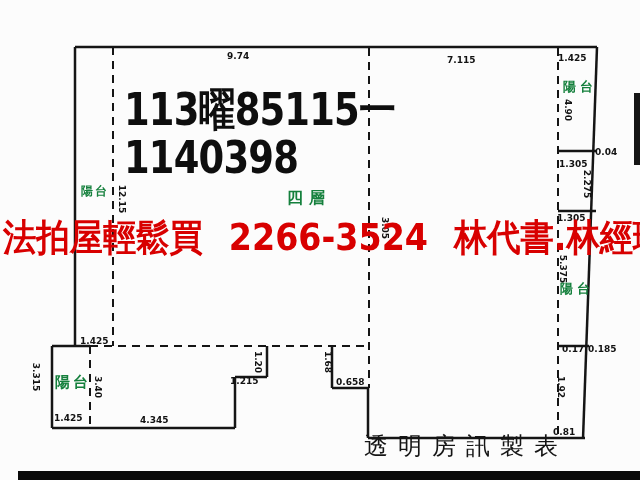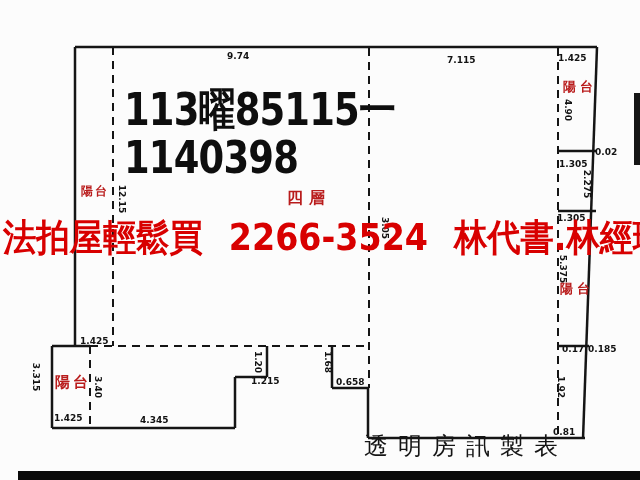--- a/index.html
+++ b/index.html
@@ -2,21 +2,21 @@
 <html><head>
 <meta charset="utf-8">
 <style>
   html,body{margin:0;padding:0;background:#ffffff;}
   #stage{position:relative;width:640px;height:480px;background:#fcfcfc;overflow:hidden;
          font-family:"DejaVu Sans",sans-serif;}
   #plan-svg{position:absolute;left:0;top:0;}
   .dim{position:absolute;font-weight:bold;font-size:9px;color:#121212;white-space:nowrap;
        font-family:"DejaVu Sans",sans-serif;}
   .dim.v{transform:translate(-50%,-50%) rotate(90deg);}
-  .room{position:absolute;font-weight:bold;font-size:13px;color:#b91c1c;letter-spacing:4px;
+  .room{position:absolute;font-weight:bold;font-size:13px;color:#15803d;letter-spacing:4px;
         white-space:nowrap;font-family:"DejaVu Sans",sans-serif;}
   .case-num{position:absolute;left:124px;top:86px;font-weight:bold;font-size:45px;line-height:48px;
             color:#0e0e0e;letter-spacing:-1px;transform:scaleX(0.82);transform-origin:0 0;
             white-space:nowrap;font-family:"DejaVu Sans",sans-serif;}
   .banner{position:absolute;left:3px;top:213px;font-weight:bold;font-size:37px;color:#d80000;
           white-space:nowrap;word-spacing:16px;transform:scaleX(0.90);transform-origin:0 0;
           font-family:"DejaVu Sans",sans-serif;}
   .footer{position:absolute;left:364px;top:430px;font-size:24px;color:#151515;letter-spacing:10px;
           white-space:nowrap;font-family:"DejaVu Sans",sans-serif;}
   .bottom-bar{position:absolute;left:18px;top:471px;width:622px;height:9px;background:#0a0a0a;}
@@ -52,38 +52,38 @@
       <line x1="558" y1="48" x2="558" y2="438"></line>
       <line x1="90" y1="346" x2="368" y2="346"></line>
       <line x1="90" y1="346" x2="90" y2="428"></line>
     </g>
   </svg>
 
   <div class="dim" style="left:227px;top:51px">9.74</div>
   <div class="dim" style="left:447px;top:55px">7.115</div>
   <div class="dim" style="left:558px;top:53px">1.425</div>
   <div class="dim v" style="left:568px;top:110px">4.90</div>
-  <div class="dim" style="left:595px;top:147px">0.02</div>
+  <div class="dim" style="left:595px;top:147px">0.04</div>
   <div class="dim" style="left:559px;top:159px">1.305</div>
   <div class="dim v" style="left:587px;top:184px">2.275</div>
   <div class="dim" style="left:557px;top:213px">1.305</div>
   <div class="dim v" style="left:563px;top:269px">5.375</div>
   <div class="dim" style="left:562px;top:344px">0.17</div>
   <div class="dim" style="left:588px;top:344px">0.185</div>
   <div class="dim v" style="left:561px;top:387px">1.92</div>
   <div class="dim" style="left:553px;top:427px">0.81</div>
   <div class="dim v" style="left:122px;top:199px">12.15</div>
   <div class="dim v" style="left:385px;top:228px">3.05</div>
   <div class="dim" style="left:80px;top:336px">1.425</div>
   <div class="dim v" style="left:36px;top:377px">3.315</div>
   <div class="dim v" style="left:98px;top:387px">3.40</div>
   <div class="dim" style="left:54px;top:413px">1.425</div>
   <div class="dim" style="left:140px;top:415px">4.345</div>
   <div class="dim v" style="left:258px;top:362px">1.20</div>
-  <div class="dim" style="left:251px;top:376px">1.215</div>
+  <div class="dim" style="left:230px;top:376px">1.215</div>
   <div class="dim v" style="left:328px;top:362px">1.68</div>
   <div class="dim" style="left:336px;top:377px">0.658</div>
 
   <div class="room" style="left:81px;top:183px;font-size:12px;letter-spacing:2px">陽台</div>
   <div class="room" style="left:563px;top:78px">陽台</div>
   <div class="room" style="left:560px;top:280px">陽台</div>
   <div class="room" style="left:55px;top:373px;font-size:15px;letter-spacing:3px">陽台</div>
   <div class="room" style="left:287px;top:188px;font-size:16px;letter-spacing:6px">四層</div>
 
   <div class="case-num">

